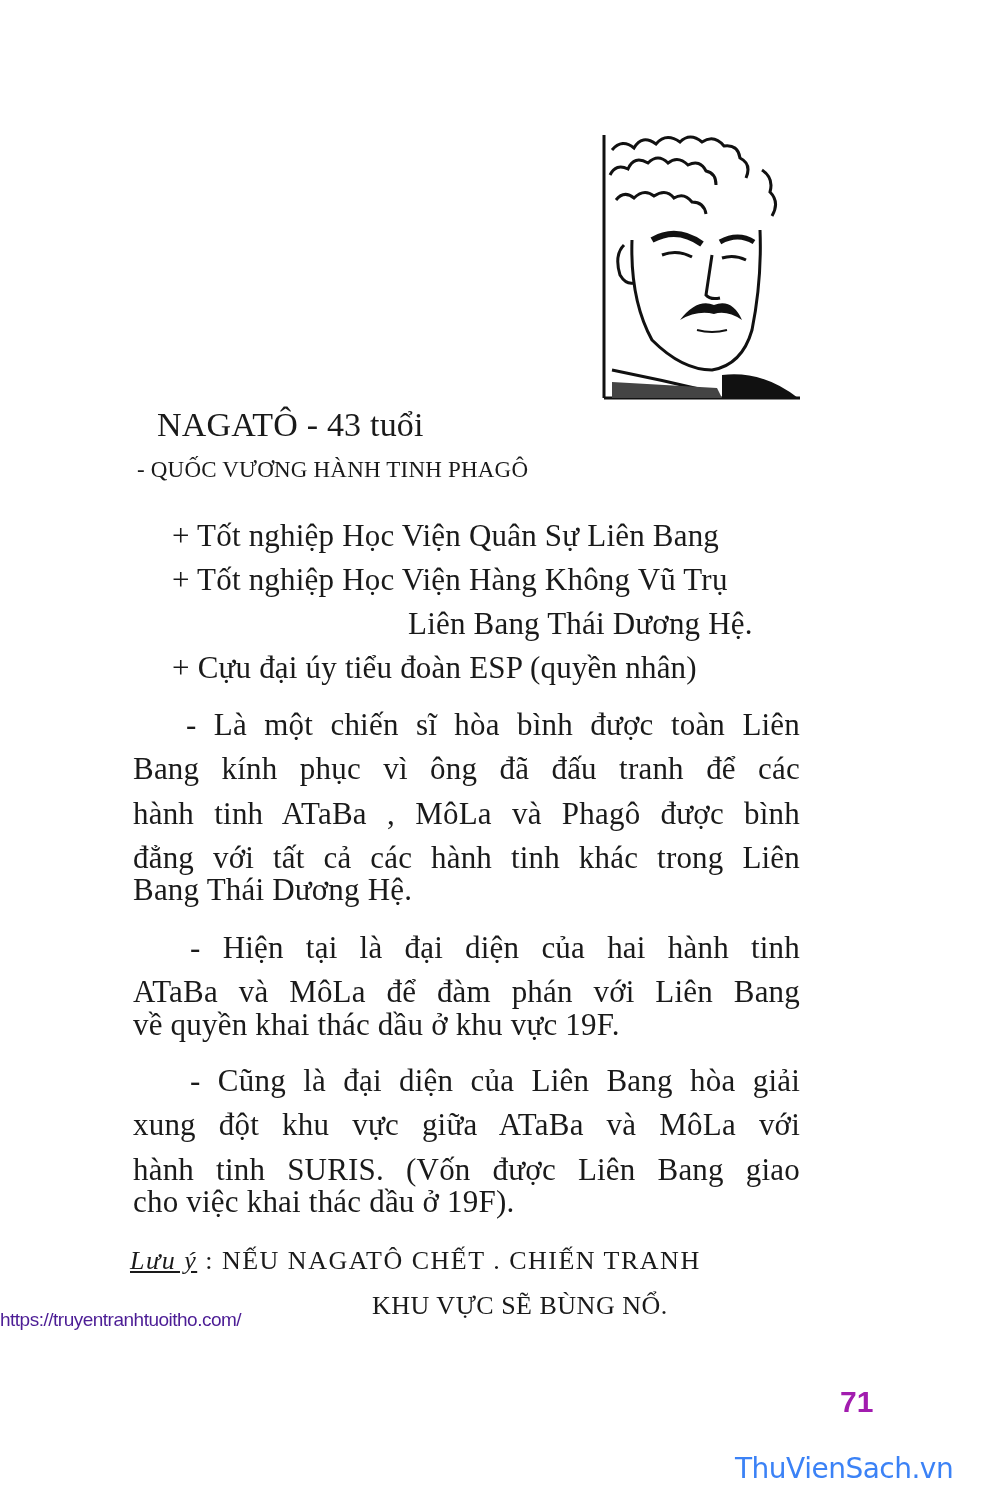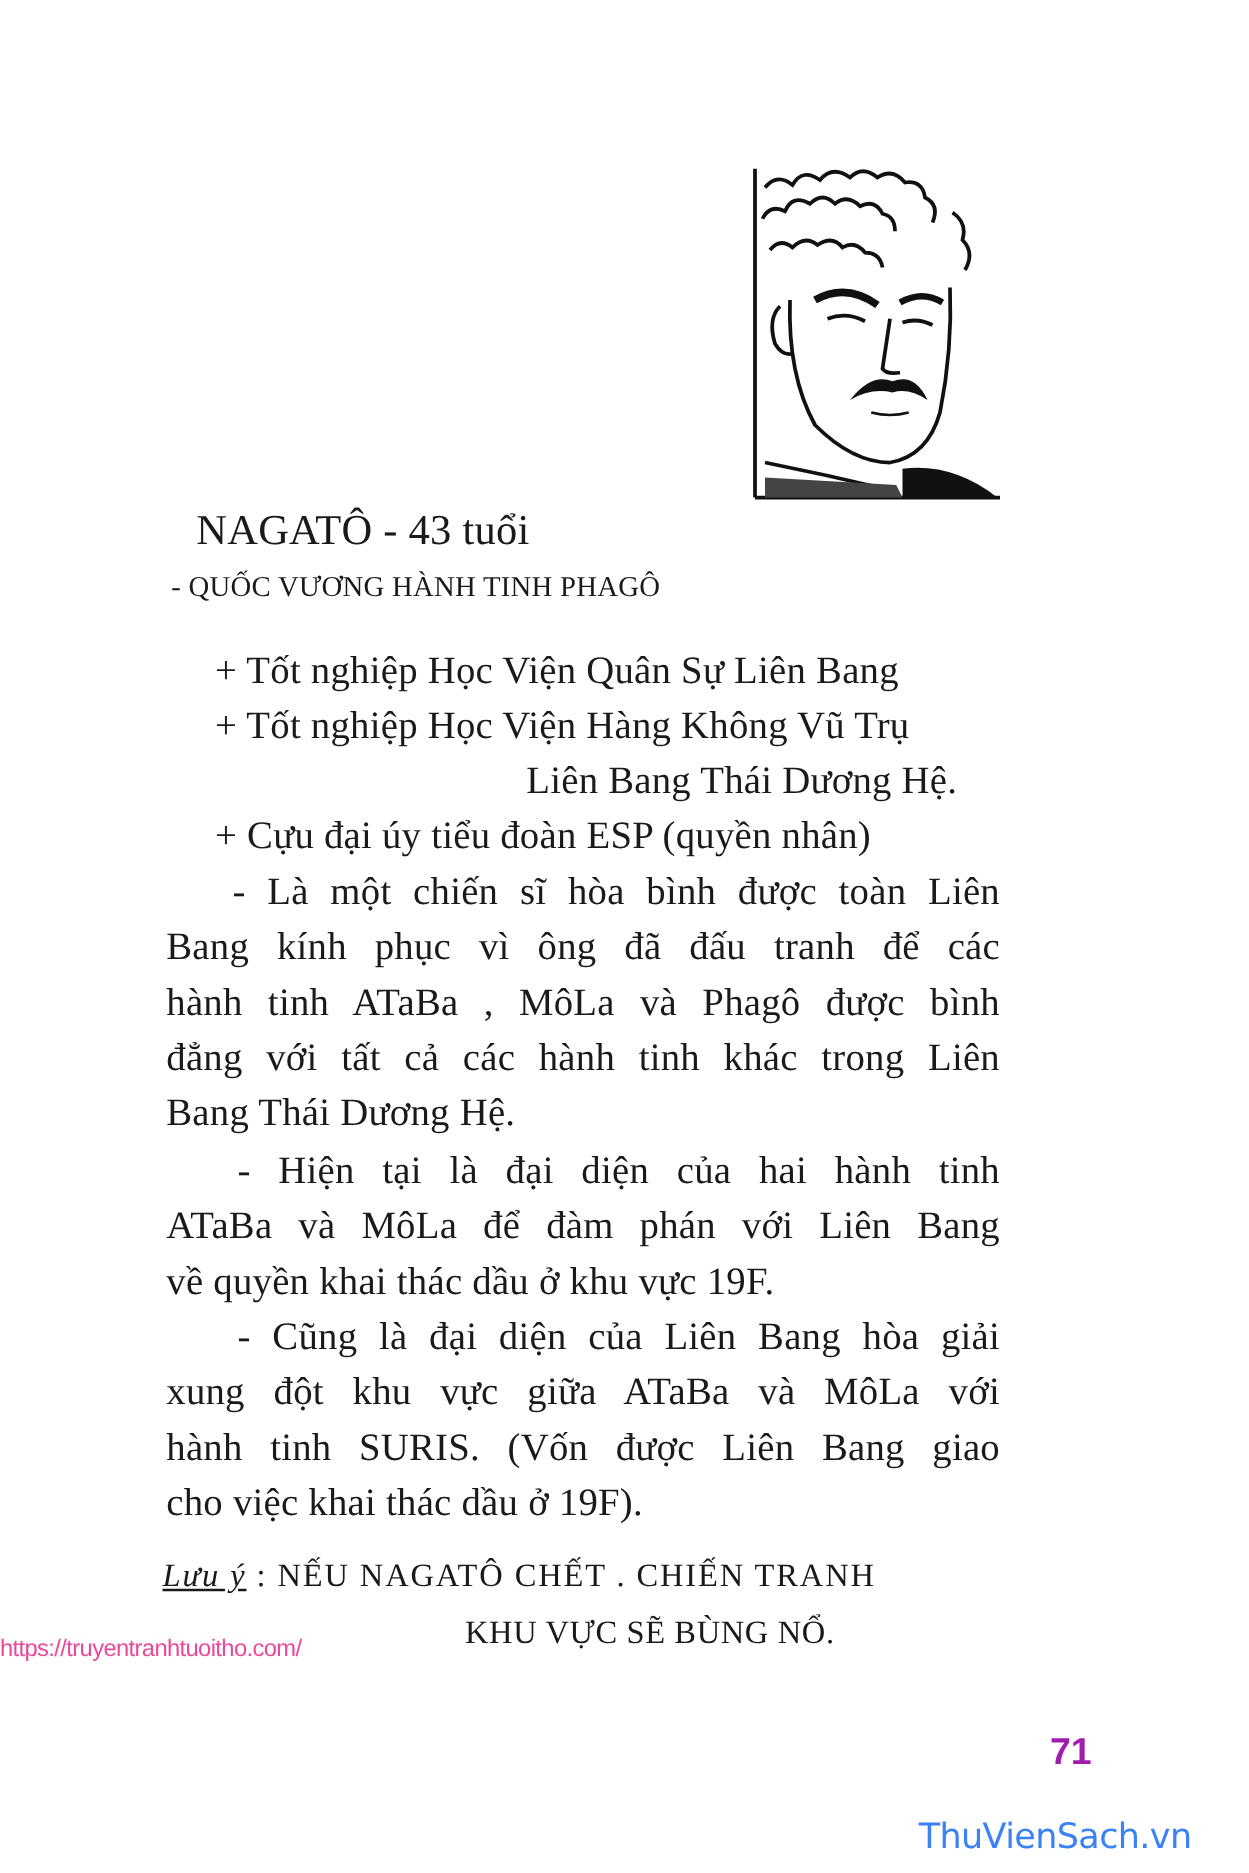--- a/index.html
+++ b/index.html
@@ -7,26 +7,26 @@
       width: 999px; height: 1498px; background: #ffffff; position: relative; overflow: hidden;
       font-family: "Liberation Serif", "DejaVu Serif", serif; color: #1a1a1a;
     }
     .portrait {
       position: absolute; left: 602px; top: 130px; width: 200px; height: 273px;
       background: #fff;
     }
     .portrait svg { width: 100%; height: 100%; display: block; }
     .line { position: absolute; white-space: nowrap; font-size: 31px; line-height: 1; letter-spacing: 0.2px; }
     .title { font-size: 34px; }
-    .justify { text-align: justify; text-align-last: justify; }
+    .justify { text-align: justify; text-align-last: justify; margin-top: 12px; }
     .note { font-size: 26px; letter-spacing: 1.5px; }
     .note-label { font-style: italic; text-decoration: underline; }
     .watermark-url {
       position: absolute; left: 0; top: 1309px; font-family: "Liberation Sans", sans-serif;
-      font-size: 19px; color: #ec4899; letter-spacing: -0.5px;
+      font-size: 19px; color: #4c1d95; letter-spacing: -0.5px;
     }
     .page-number {
       position: absolute; left: 840px; top: 1385px; font-family: "Liberation Sans", sans-serif;
       font-weight: bold; font-size: 30px; color: #a21caf;
     }
     .site-mark {
       position: absolute; left: 735px; top: 1452px; font-family: "DejaVu Sans", sans-serif;
       font-size: 28px; color: #3b82f6; letter-spacing: -0.5px;
     }
   </style>
@@ -66,21 +66,21 @@
     <path d="M120 245 Q160 240 196 268 L120 268 Z" fill="#111"></path>
     <path d="M10 252 L10 268 L120 268 L115 258" fill="#444"></path>
   </svg>
 </div>
 
 <div class="line title" style="left:157px; top:408px;">NAGATÔ - 43 tuổi</div>
 <div class="line" style="left:137px; top:458px; font-size:23px;">- QUỐC VƯƠNG HÀNH TINH PHAGÔ</div>
 
 <div class="line" style="left:172px; top:520px;">+ Tốt nghiệp Học Viện Quân Sự Liên Bang</div>
 <div class="line" style="left:172px; top:564px;">+ Tốt nghiệp Học Viện Hàng Không Vũ Trụ</div>
-<div class="line" style="left:408px; top:608px;margin-left:13px;">Liên Bang Thái Dương Hệ.</div>
+<div class="line" style="left:408px; top:608px;">Liên Bang Thái Dương Hệ.</div>
 <div class="line" style="left:172px; top:652px;">+ Cựu đại úy tiểu đoàn ESP (quyền nhân)</div>
 
 <div class="line justify" style="left:186px; top:697px; width:614px;">- Là một chiến sĩ hòa bình được toàn Liên</div>
 <div class="line justify" style="left:133px; top:741px; width:667px;">Bang kính phục vì ông đã đấu tranh để các</div>
 <div class="line justify" style="left:133px; top:786px; width:667px;">hành tinh ATaBa , MôLa và Phagô được bình</div>
 <div class="line justify" style="left:133px; top:830px; width:667px;">đẳng với tất cả các hành tinh khác trong Liên</div>
 <div class="line" style="left:133px; top:874px;">Bang Thái Dương Hệ.</div>
 
 <div class="line justify" style="left:190px; top:920px; width:610px;">- Hiện tại là đại diện của hai hành tinh</div>
 <div class="line justify" style="left:133px; top:964px; width:667px;">ATaBa và MôLa để đàm phán với Liên Bang</div>

